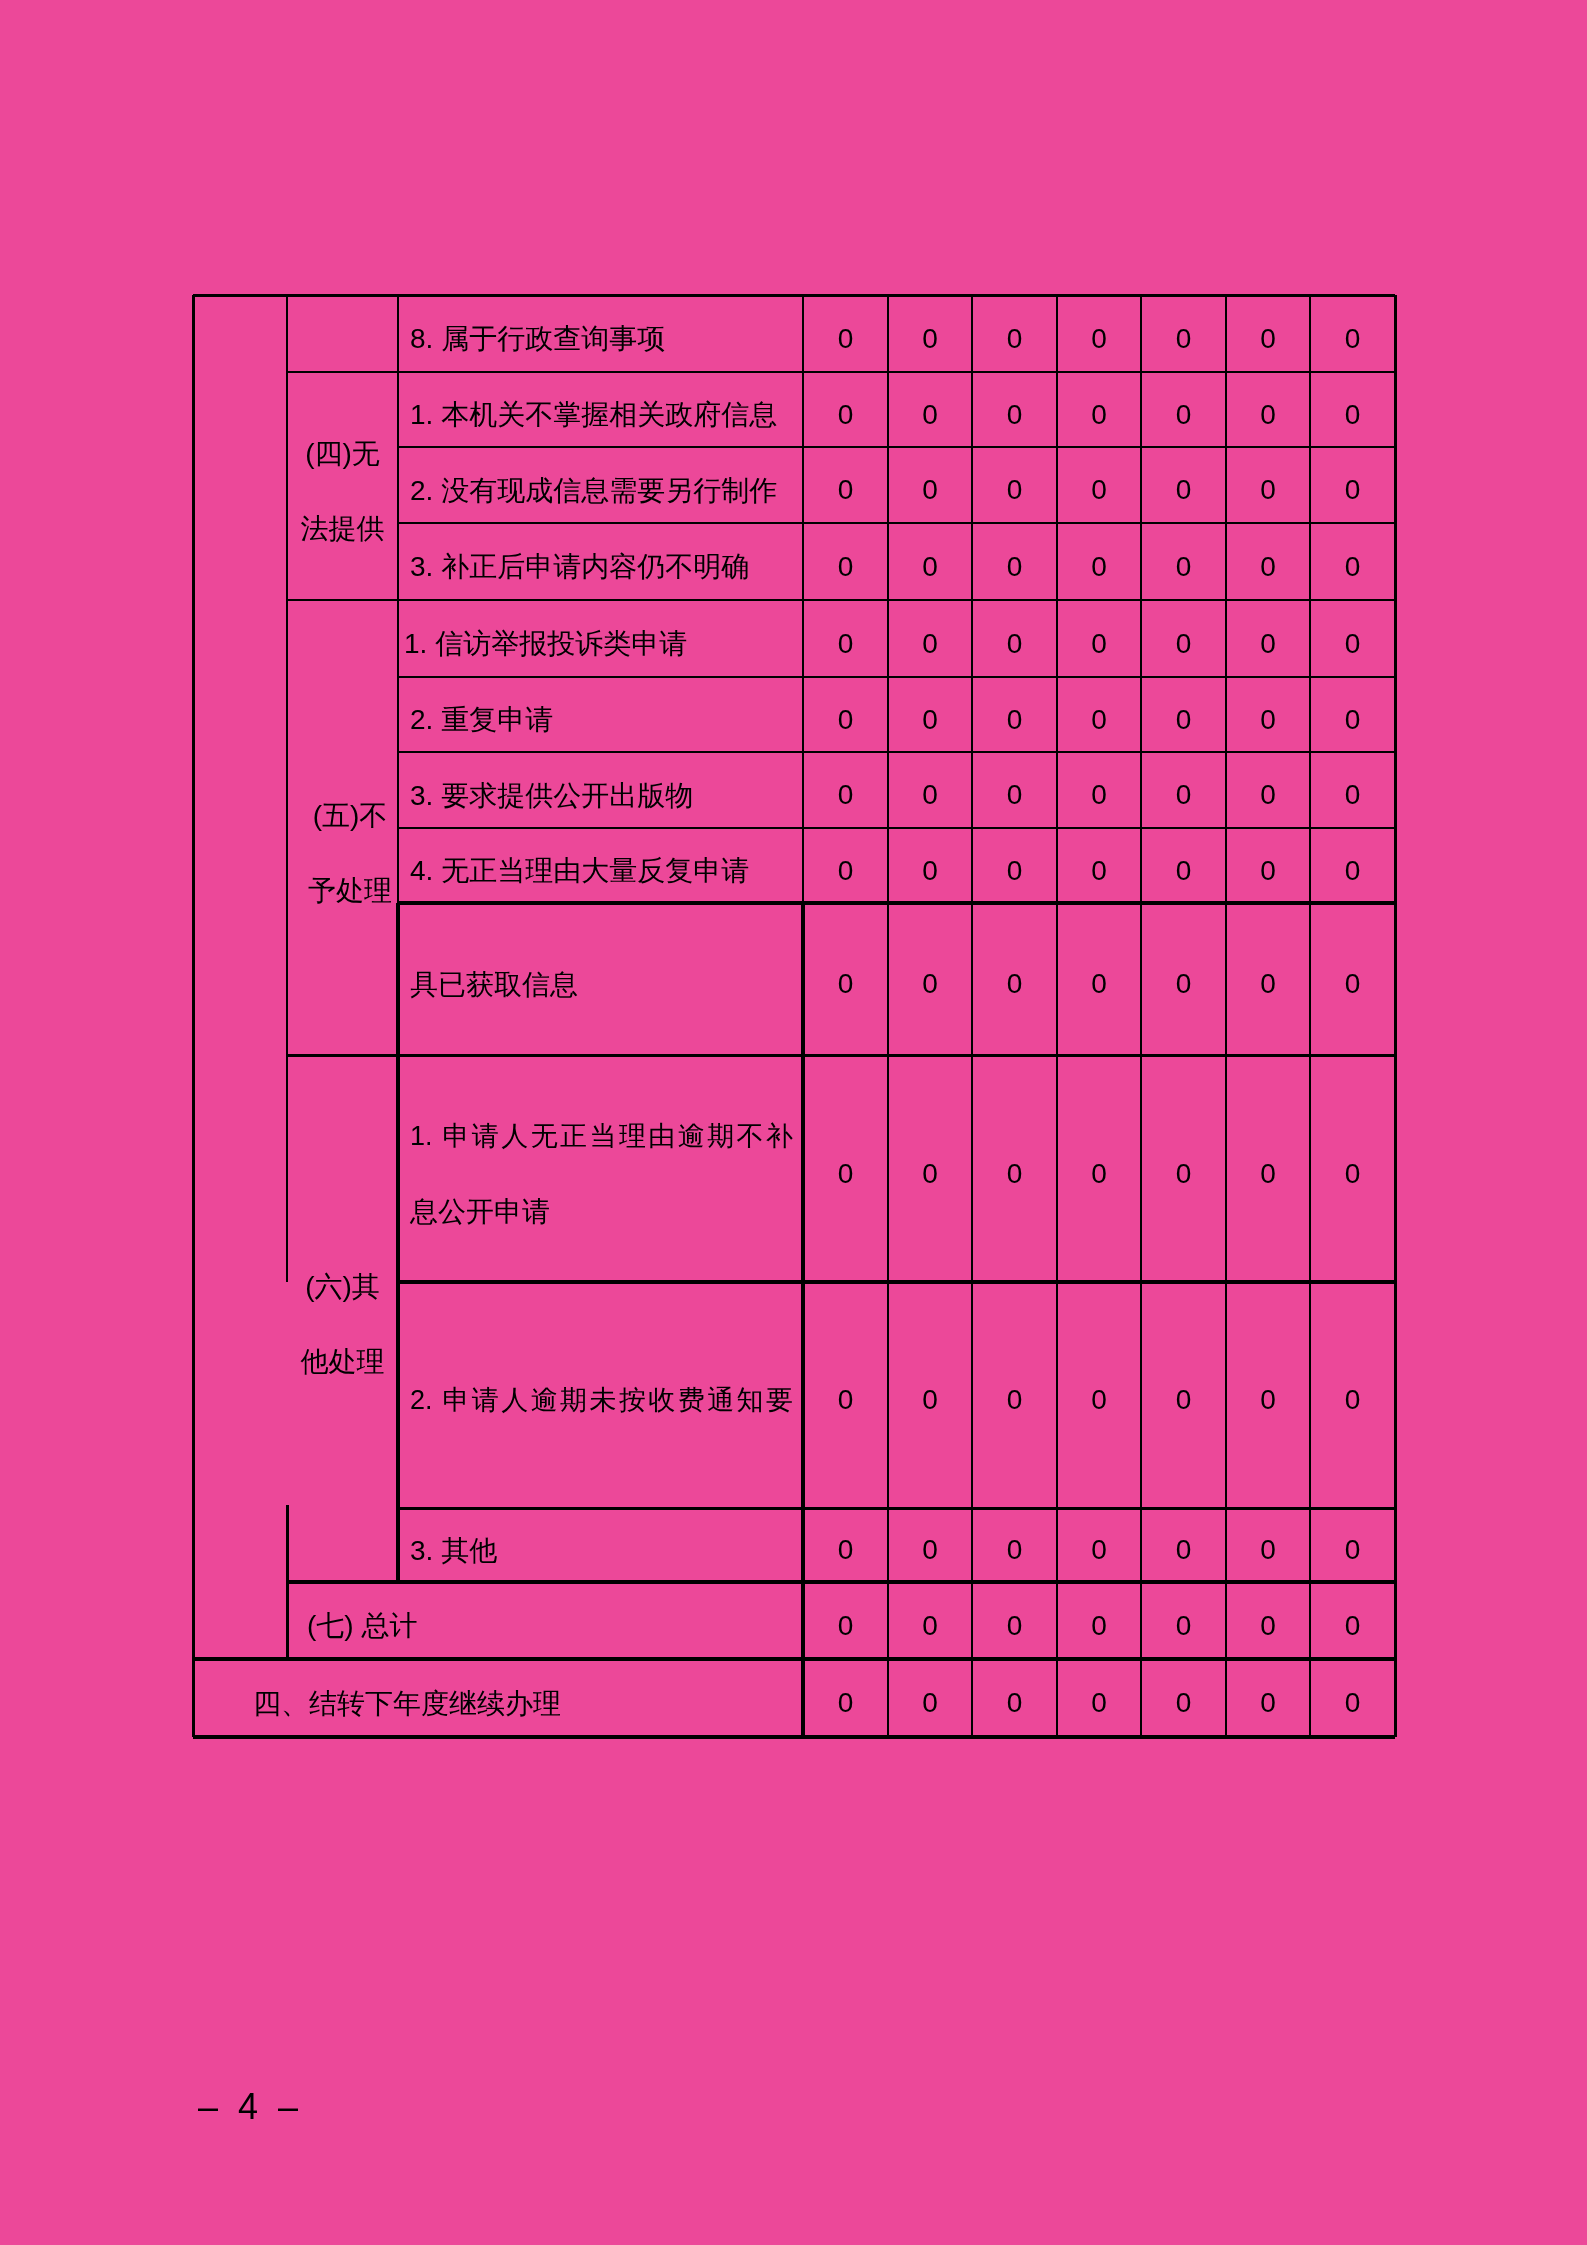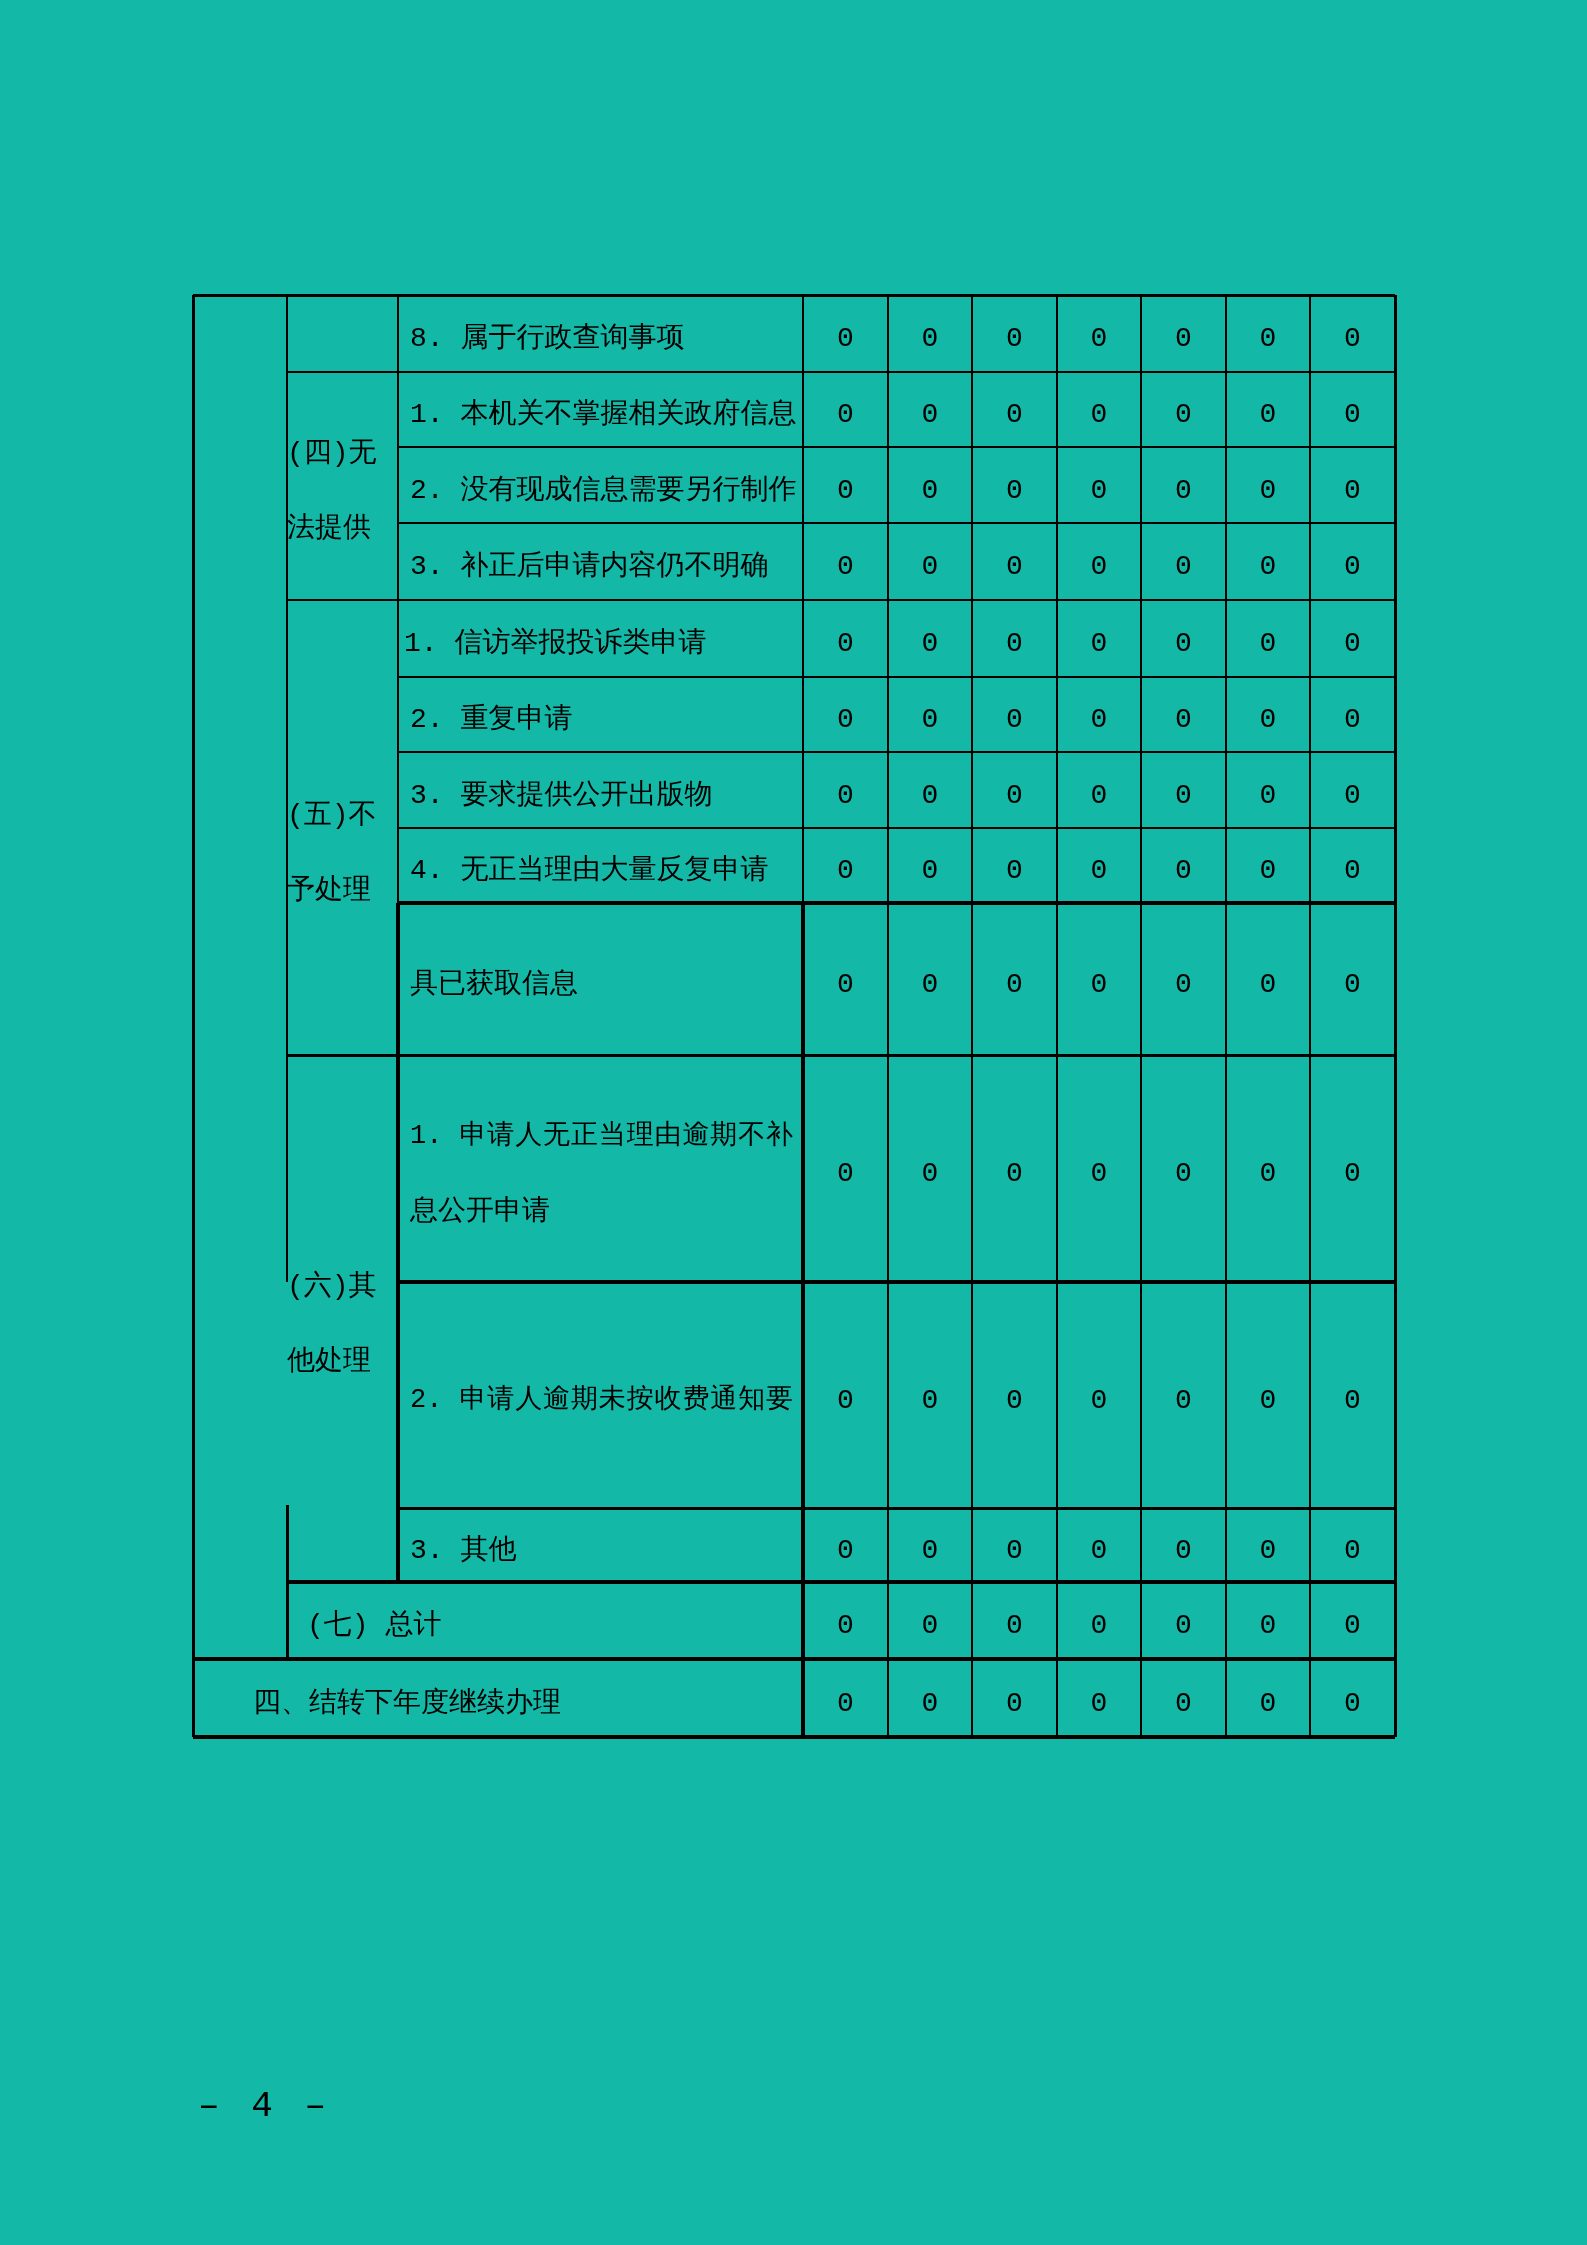--- a/index.html
+++ b/index.html
@@ -1,21 +1,21 @@
 <!DOCTYPE html>
 <html><head>
 <meta charset="utf-8">
 <style>
   html,body { margin:0; padding:0; background:#ffffff; }
   #page {
     position:relative;
     width:1587px;
     height:2245px;
-    background:#14b8a6;
-    font-family:Liberation Mono, monospace;
+    background:#ec4899;
+    font-family:Liberation Sans, sans-serif;
     color:#000000;
     overflow:hidden;
   }
   .hline, .vline { position:absolute; background:#000000; }
   .cellbox {
     position:absolute;
     box-sizing:border-box;
     display:flex;
     flex-direction:column;
     justify-content:center;
@@ -30,21 +30,21 @@
   }
   .label .ln.jl {
     font-size:27px;
     white-space:normal;
     text-align:justify;
     text-align-last:justify;
   }
   .cat .ln {
     font-size:28px;
     line-height:75px;
-    text-align:left;
+    text-align:center;
     white-space:nowrap;
   }
   .val {
     font-size:28px;
     align-items:center;
     text-align:center;
   }
   #footer-page-number {
     position:absolute;
     left:198px;

